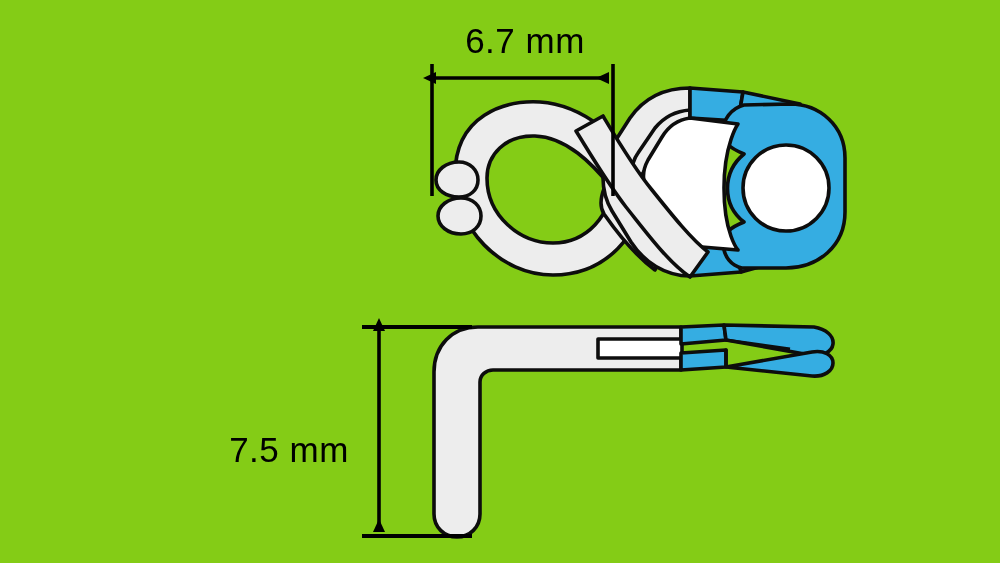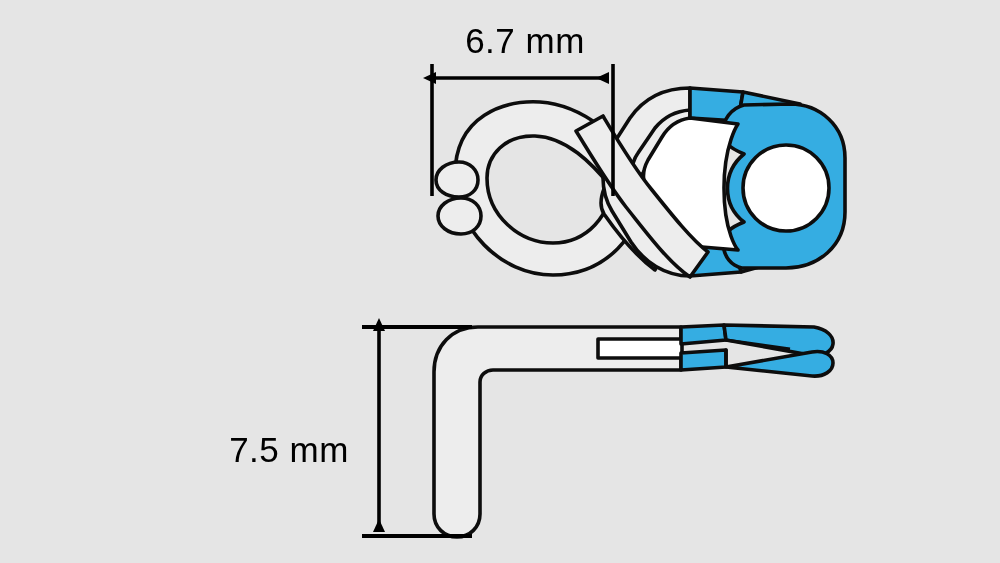--- a/index.html
+++ b/index.html
@@ -12,21 +12,21 @@
     width: 1000px;
     height: 563px;
     font-family: "Liberation Sans", sans-serif;
     overflow: hidden;
     position: relative;
   }
   #stage {
     position: relative;
     width: 1000px;
     height: 563px;
-    background: #e5e5e5;
+    background: #84cc16;
   }
   #diagram {
     position: absolute;
     left: 0;
     top: 0;
     width: 1000px;
     height: 563px;
     display: block;
   }
   .dim-text {

